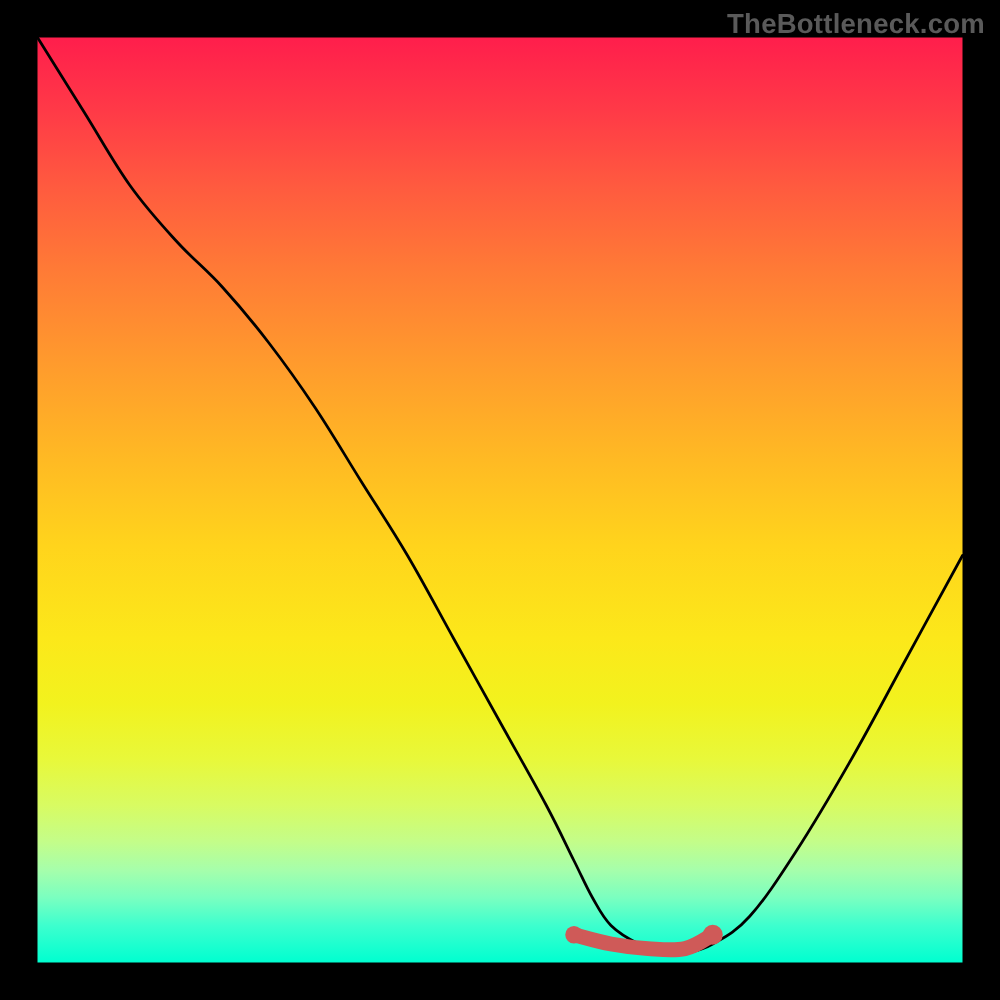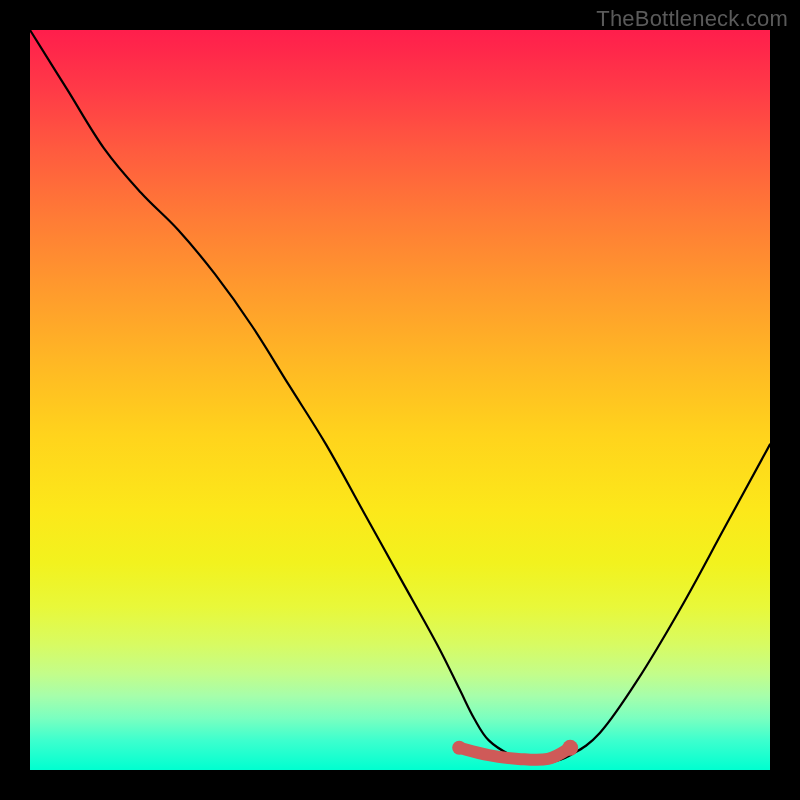--- a/index.html
+++ b/index.html
@@ -16,21 +16,21 @@
     width: 800px;
     height: 800px;
     background: #000;
   }
   .watermark {
     position: absolute;
     top: 6px;
     right: 12px;
     color: #5a5a5a;
     font-size: 22px;
-    font-weight: 400;
+    font-weight: 700;
     letter-spacing: 0.2px;
     z-index: 5;
     user-select: none;
   }
   .plot-area {
     position: absolute;
     left: 30px;
     top: 30px;
     width: 740px;
     height: 740px;

